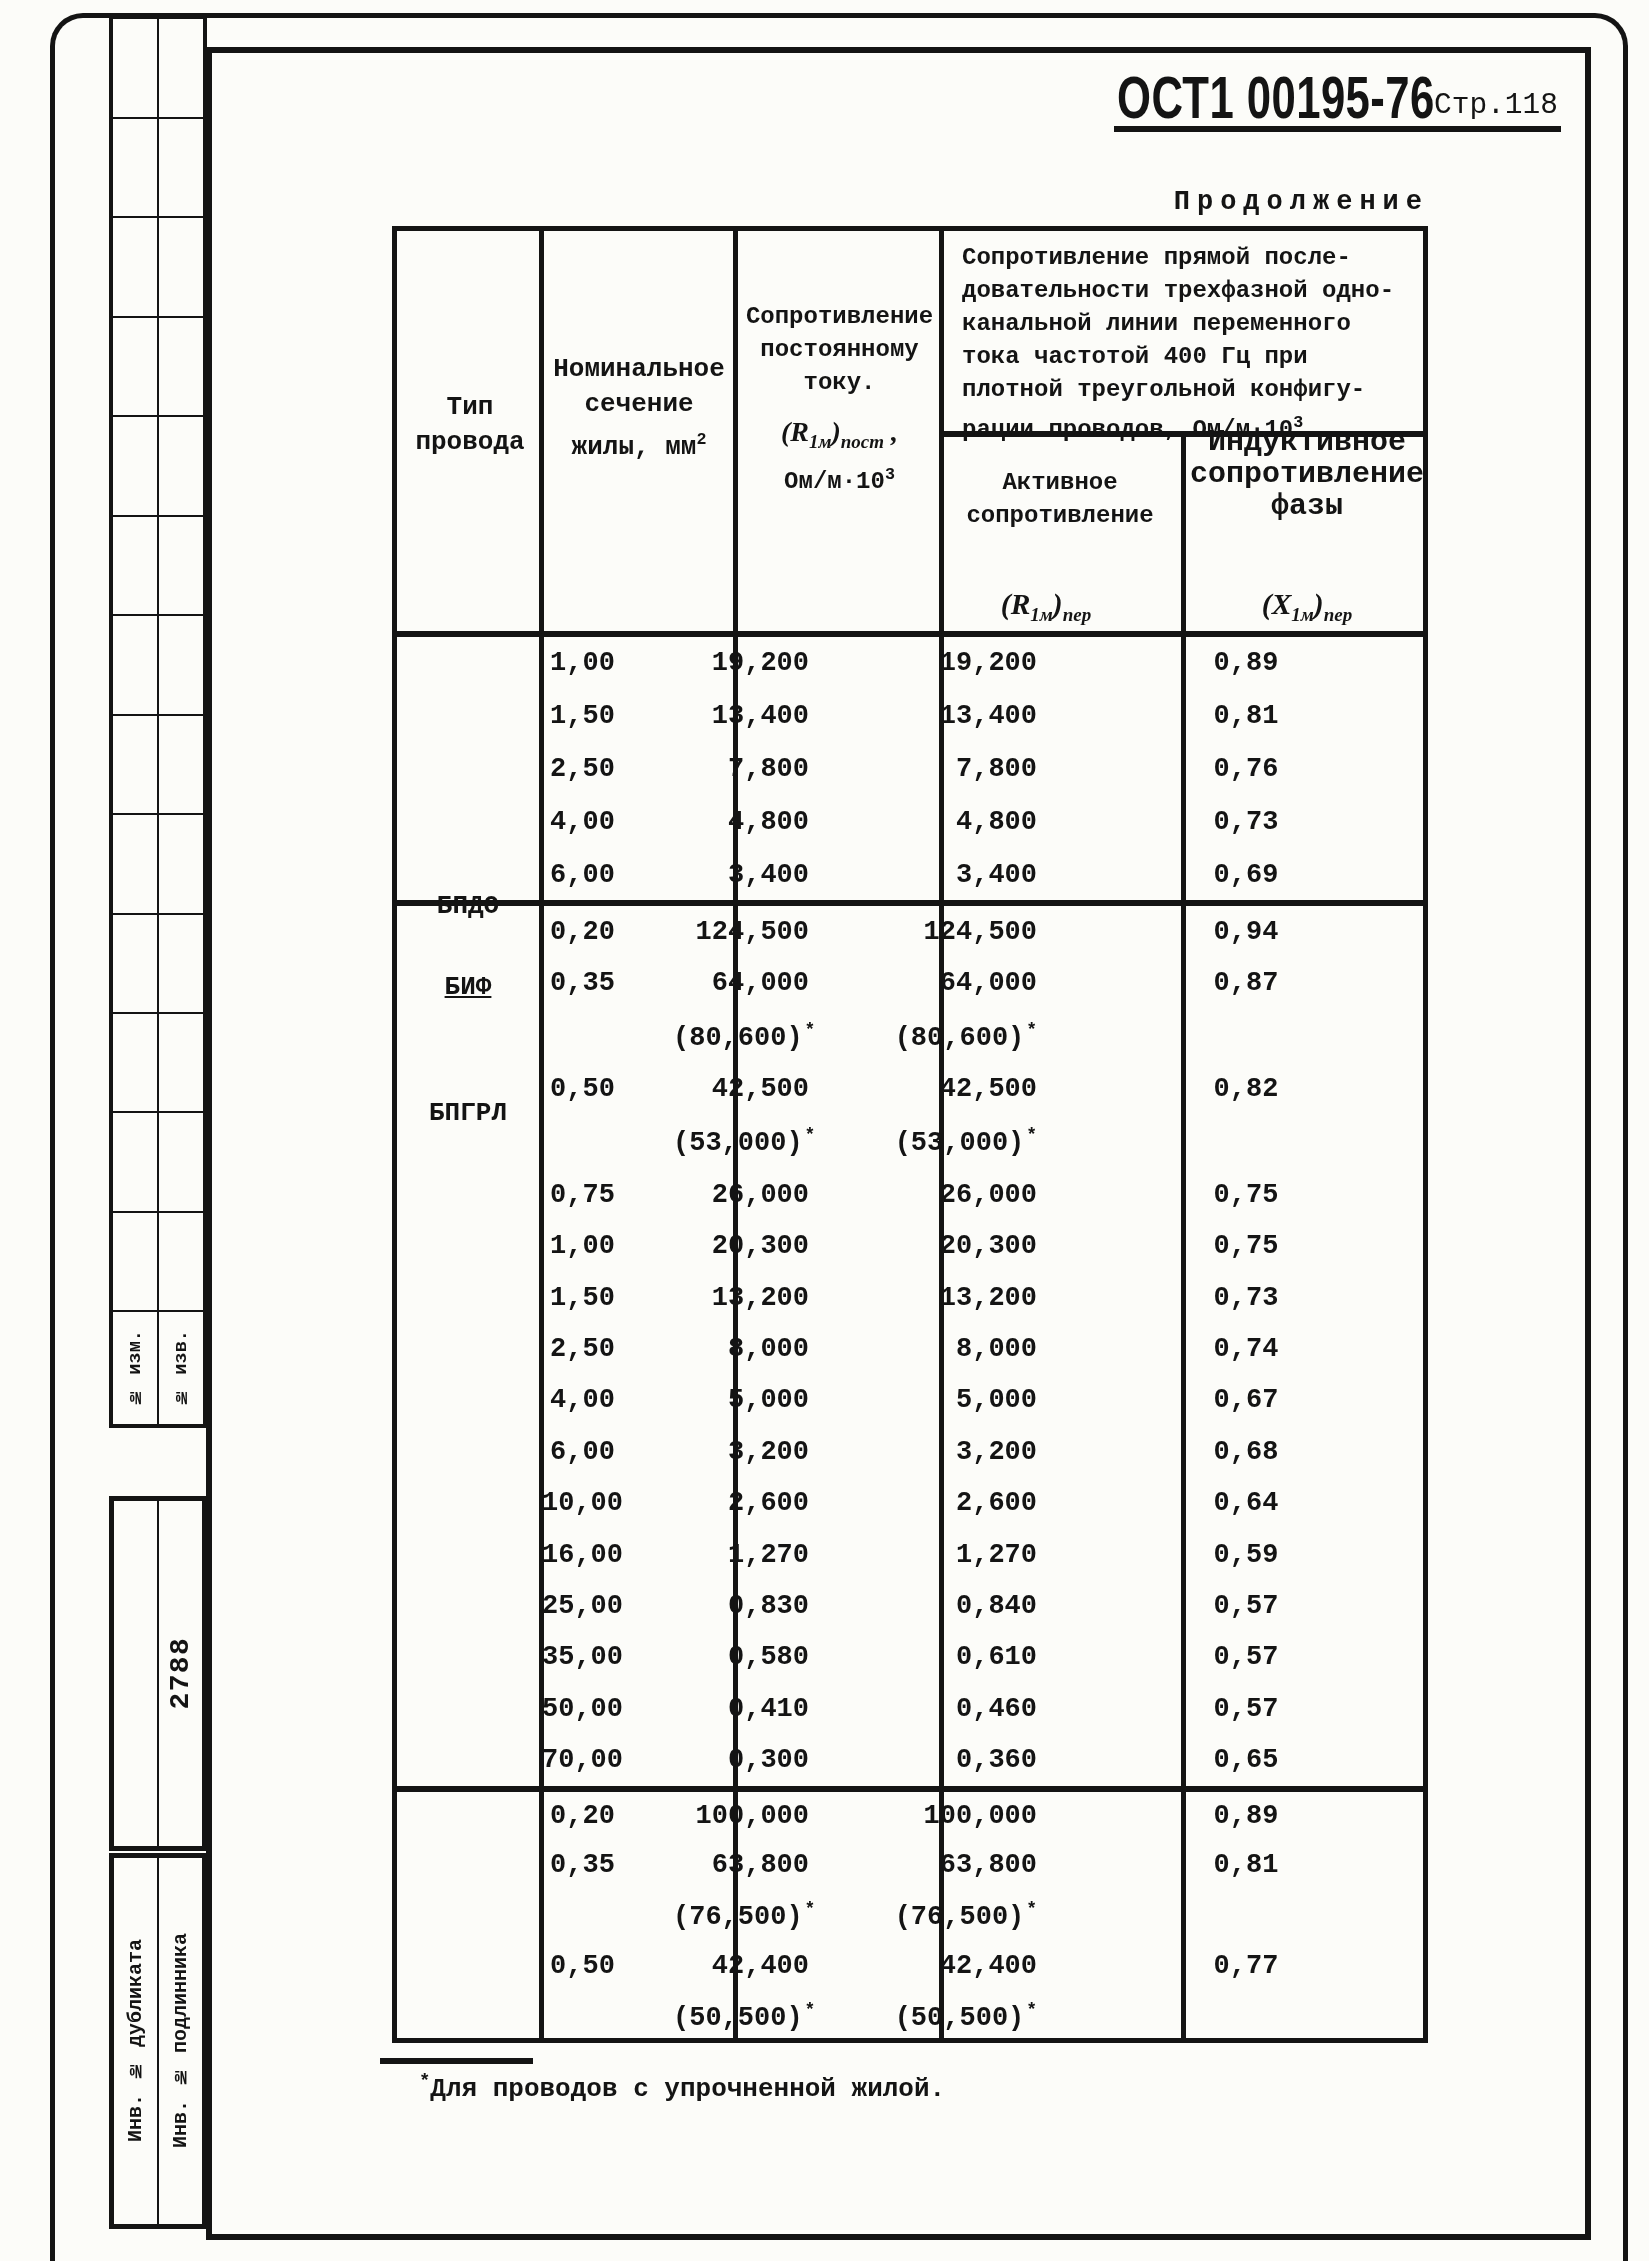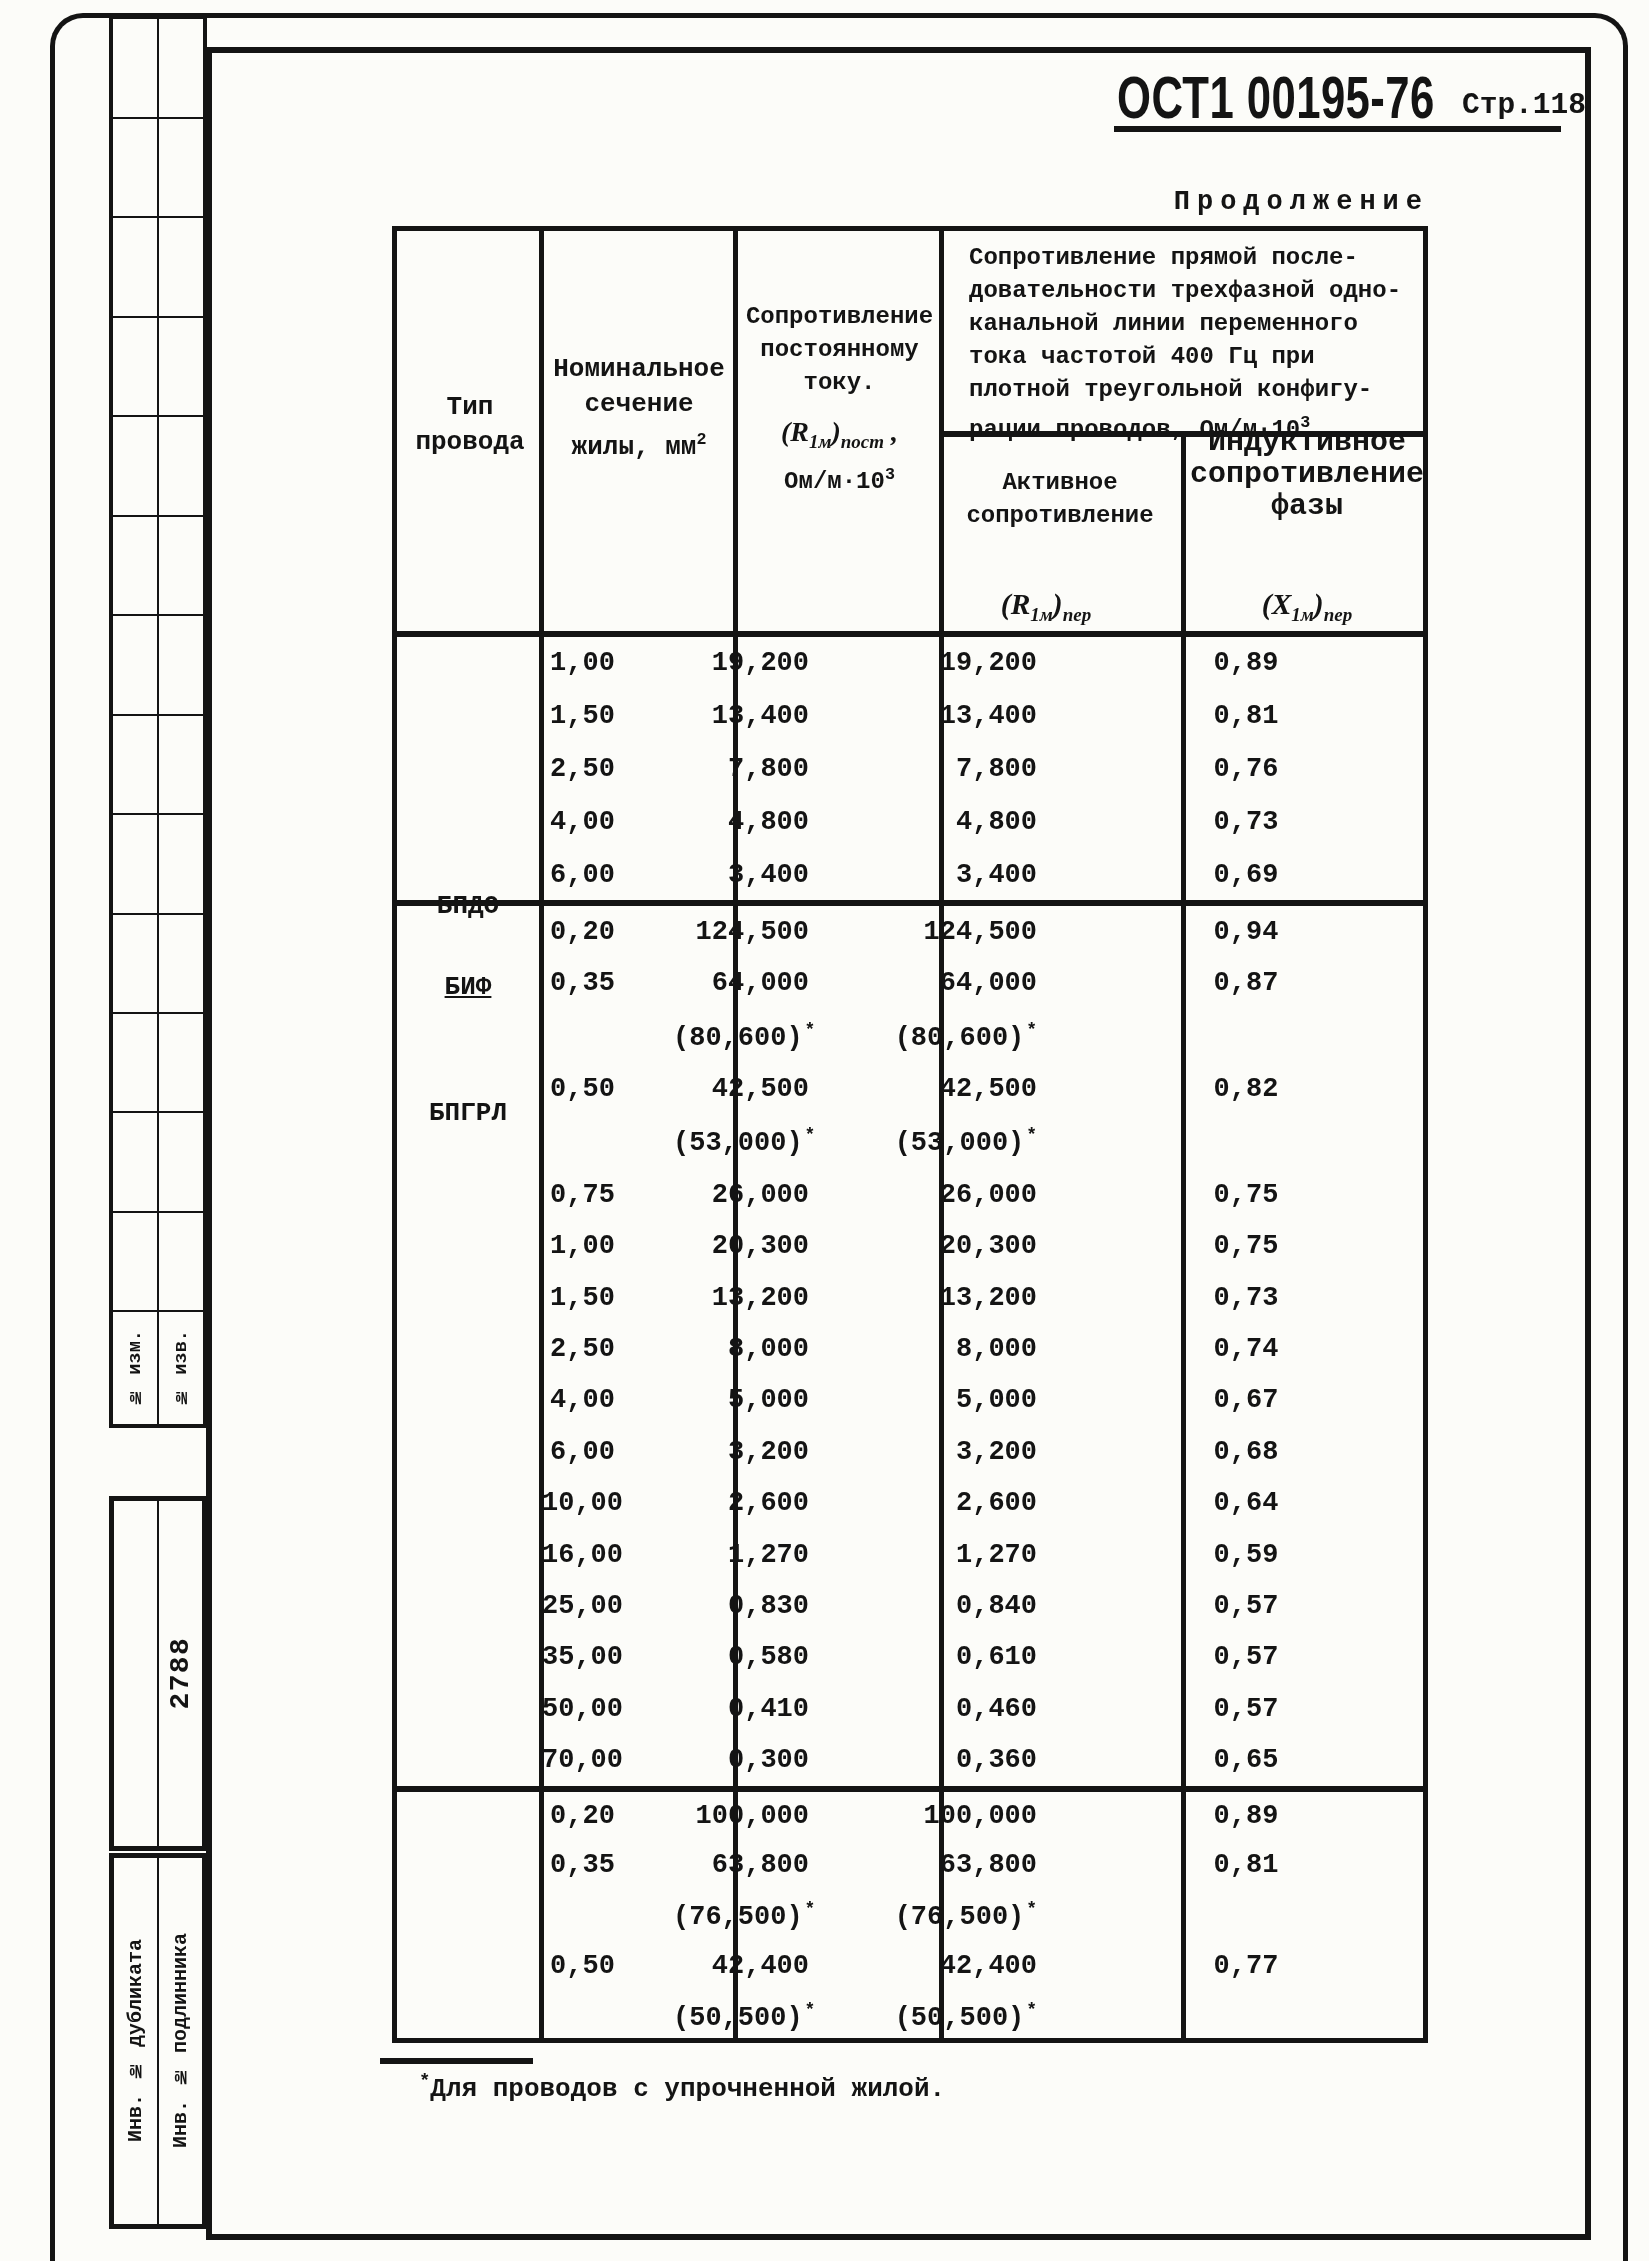--- a/index.html
+++ b/index.html
@@ -20,40 +20,40 @@
   .sb-inv{top:1853px;height:376px;}
   .vtext{writing-mode:vertical-rl;transform:rotate(180deg);white-space:nowrap;
     font-weight:700;}
   .sb-label .vtext{font-size:18.6px;}
   .stamp-num{font-size:28px;letter-spacing:1.3px;}
   .inv-label{font-size:20px;}
   
   .doc-number{position:absolute;left:1117px;top:64px;font-family:"Liberation Sans",sans-serif;
     font-weight:700;font-size:59px;letter-spacing:0.6px;transform:scaleX(.74);transform-origin:left top;
     white-space:nowrap;}
-  .page-number{position:absolute;left:1434px;top:88px;font-size:29.5px;font-weight:700;margin-left:28px;}
+  .page-number{position:absolute;left:1434px;top:88px;font-size:29.5px;font-weight:400;}
   .header-underline{position:absolute;left:1114px;top:126px;width:447px;height:6.4px;background:#141414;}
   .continuation{position:absolute;left:1026px;top:187px;width:403px;text-align:right;
     font-size:27px;font-weight:700;letter-spacing:7px;}
   
   .tbl{position:absolute;left:392px;top:226px;width:1036px;height:1817px;box-sizing:border-box;
     border:5.8px solid #141414;font-weight:700;font-size:27px;}
   .vl{position:absolute;top:0;bottom:0;width:4.5px;background:#141414;}
   .vl1{left:142px}.vl2{left:336px}.vl3{left:542px}
   .vl4{left:784px;top:200px;}
   .hl{position:absolute;background:#141414;height:5.8px;}
   .hl-header{left:0;right:0;top:400px;}
   .hl-group{left:542px;right:0;top:200px;}
   .hl-sep1{left:0;right:0;top:669px;}
   .hl-sep2{left:0;right:0;top:1555px;}
   .th{position:absolute;text-align:center;line-height:35px;}
   .th-type{left:0;width:146px;top:159px;font-size:26px;}
   .th-sect{left:146px;width:192px;top:121px;font-size:26px;}
   .th-rdc{left:340px;width:205px;top:69px;font-size:24px;line-height:33px;}
-  .th-group{left:542px;width:494px;top:10.3px;text-align:left;padding-left:30px;box-sizing:border-box;
+  .th-group{left:542px;width:494px;top:10.3px;text-align:left;padding-left:23px;box-sizing:border-box;
     font-size:24px;line-height:33px;}
   .th-act{left:542px;width:242px;top:235px;font-size:24px;line-height:33px;}
   .th-ind{left:784px;width:252px;top:195px;font-size:30px;line-height:32px;}
   .formula{font-family:"Liberation Serif",serif;font-style:italic;font-weight:700;font-size:29.5px;margin-top:16px;}
   .formula sub{font-size:19px;}
   .fo-act{position:absolute;left:542px;width:214px;top:341px;text-align:center;font-family:Liberation Serif, serif;}
   .fo-ind{position:absolute;left:784px;width:252px;top:341px;text-align:center;}
   .th-rdc .formula{font-size:28px;}
   sup{font-size:16.7px;}
   

